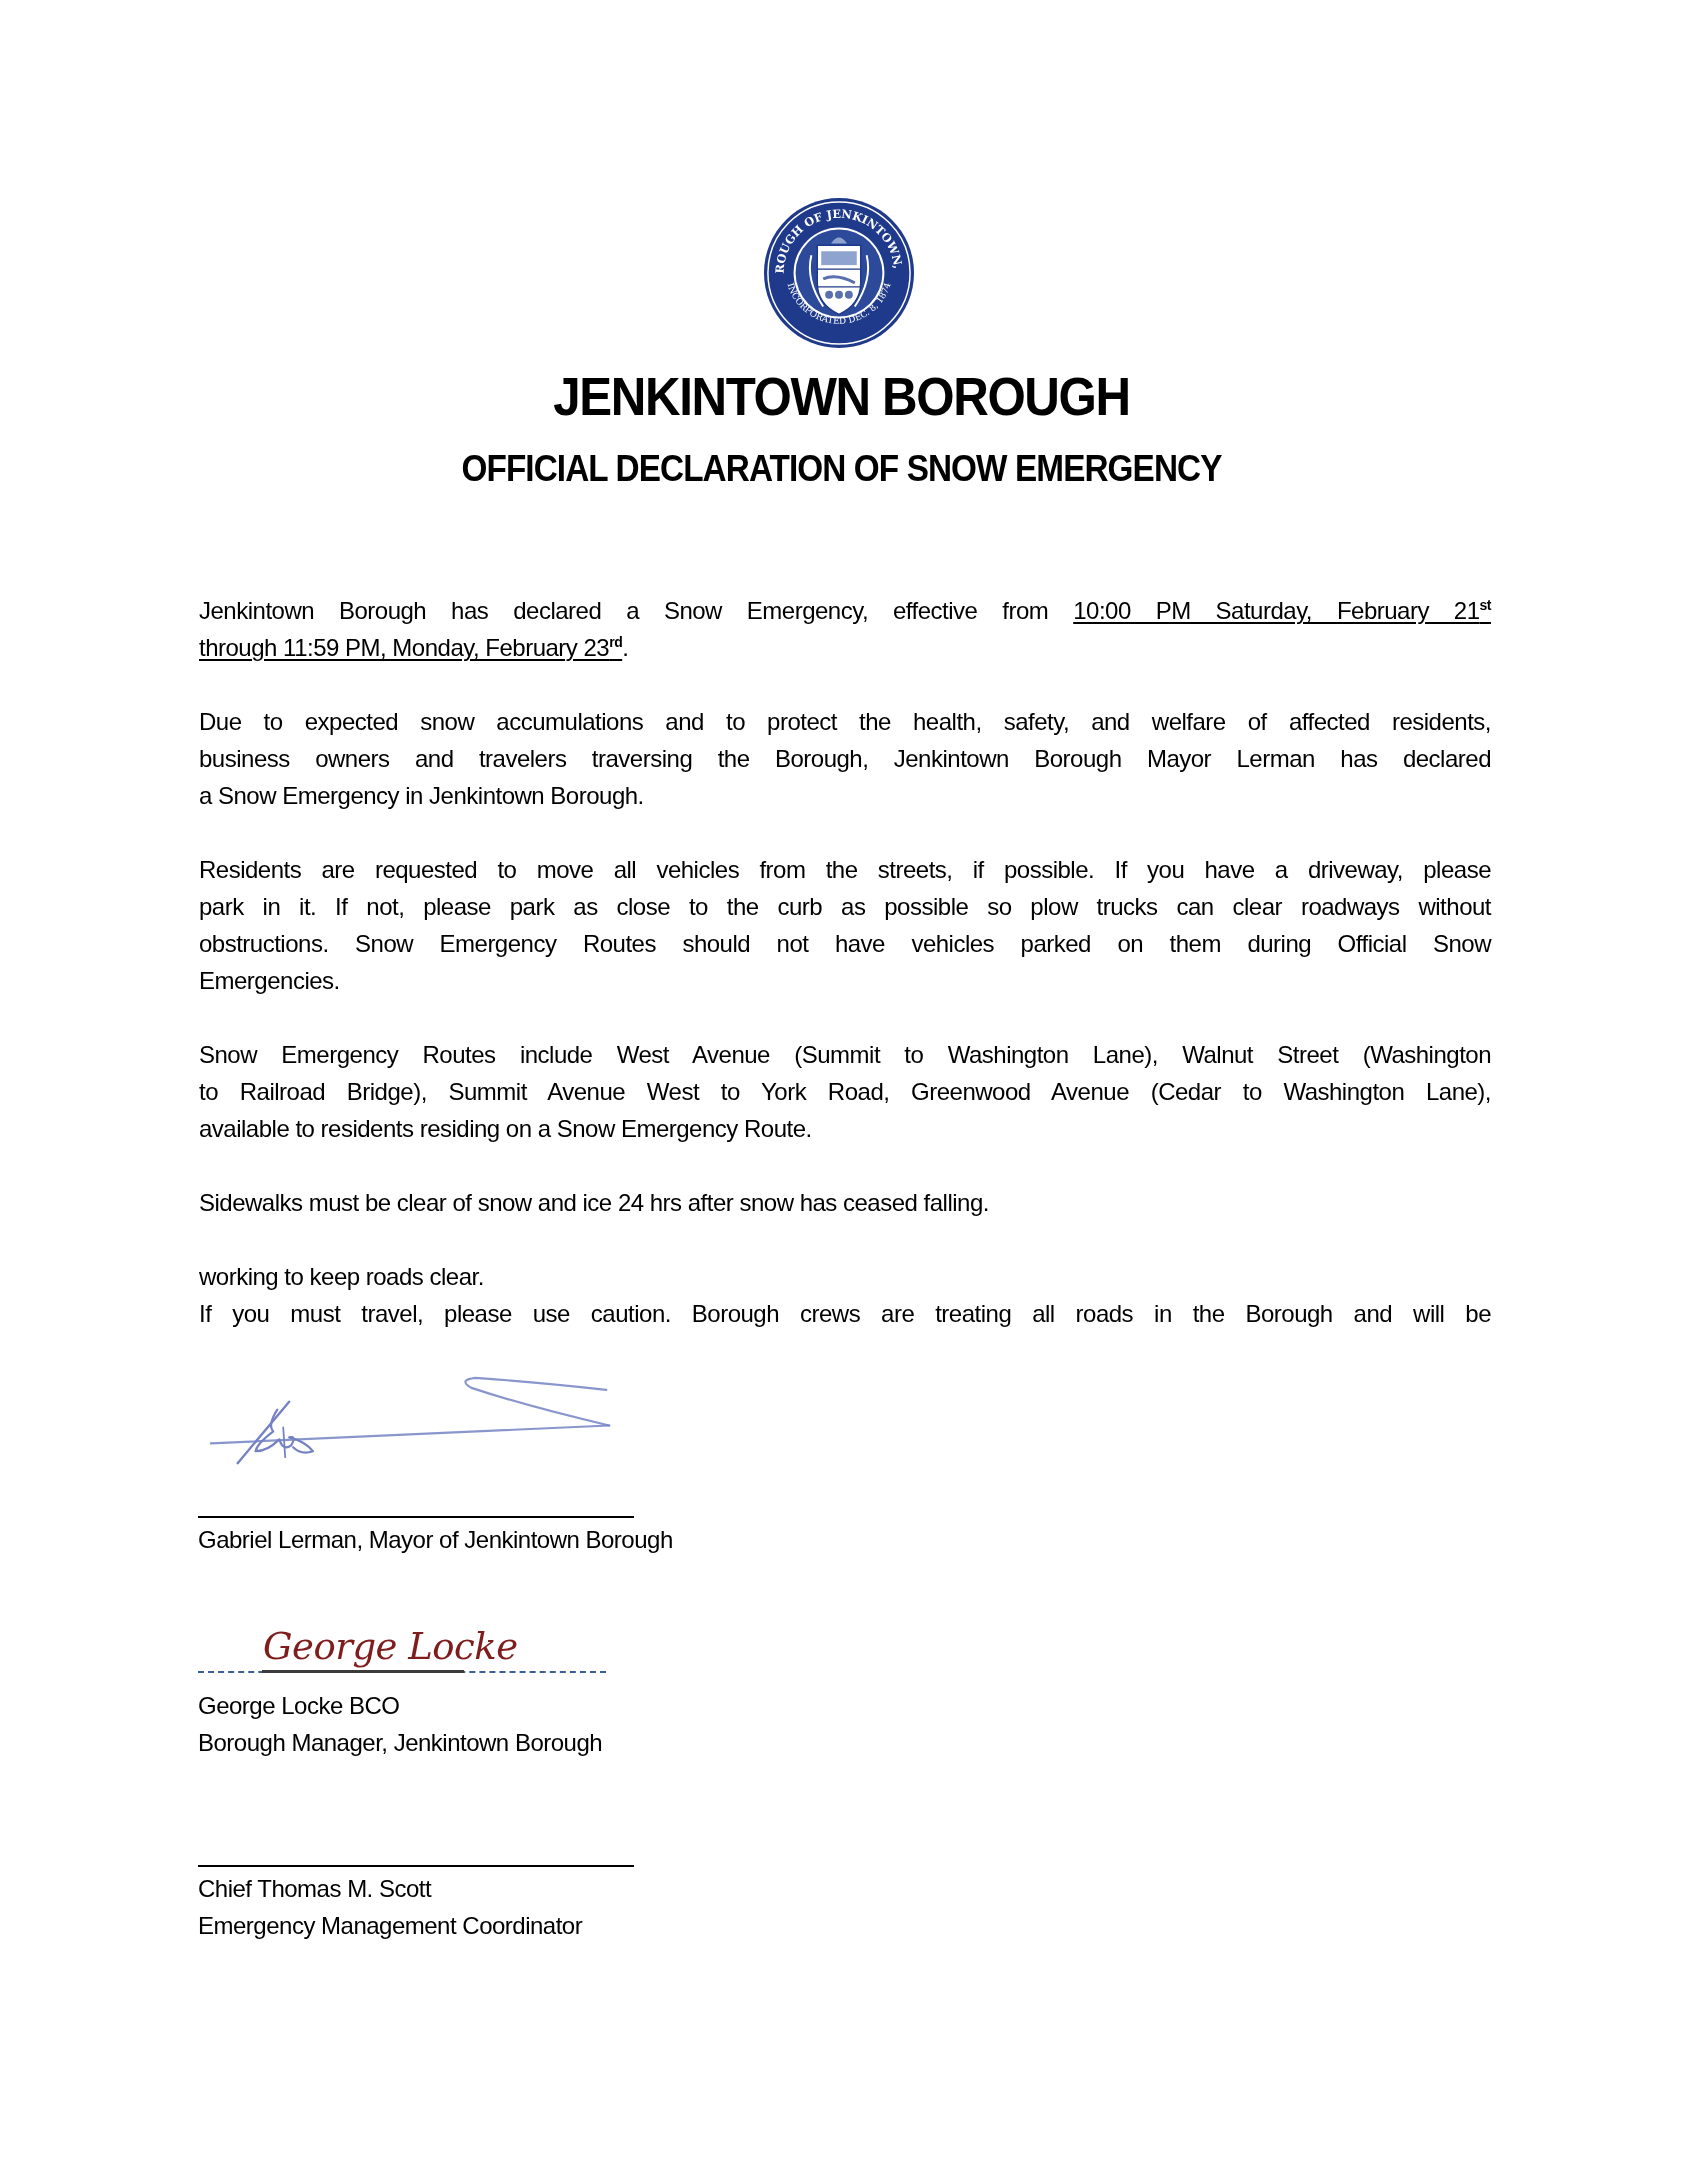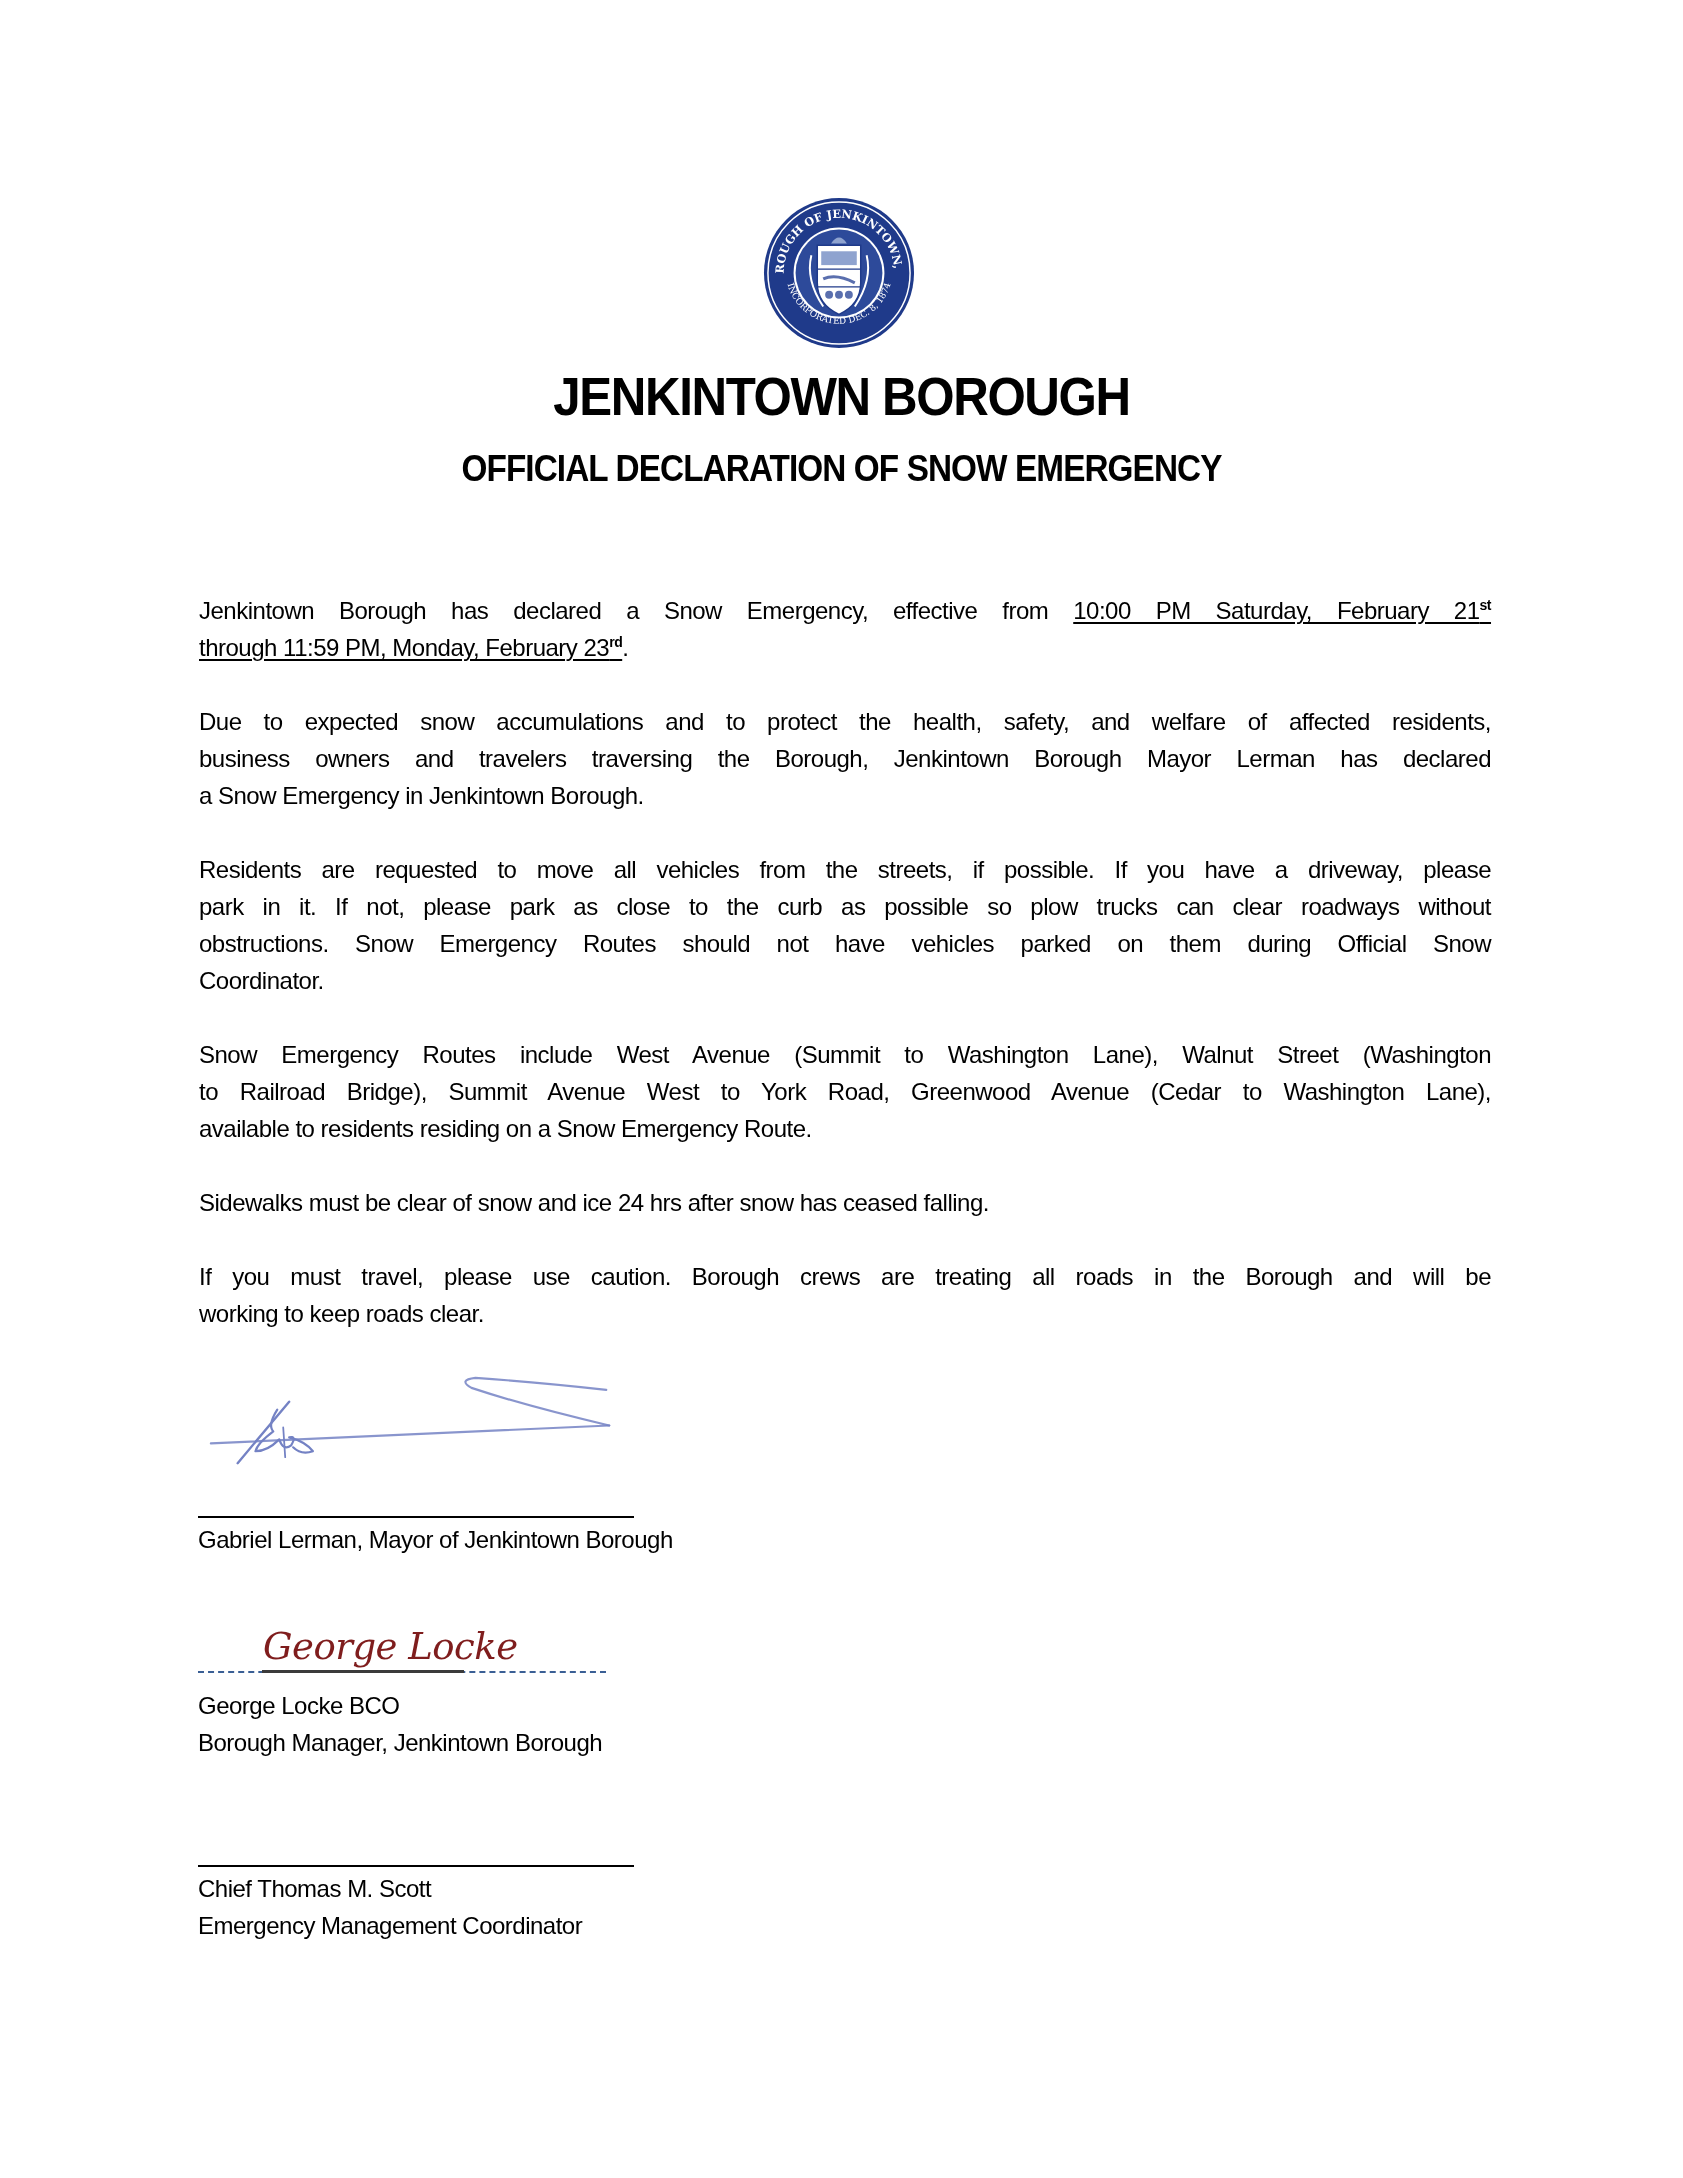--- a/index.html
+++ b/index.html
@@ -76,36 +76,36 @@
   <div>
     <span class="line">Due to expected snow accumulations and to protect the health, safety, and welfare of affected residents,</span>
     <span class="line">business owners and travelers traversing the Borough, Jenkintown Borough Mayor Lerman has declared</span>
     <span class="line last">a Snow Emergency in Jenkintown Borough.</span>
   </div>
   <span class="gap"></span>
   <div>
     <span class="line">Residents are requested to move all vehicles from the streets, if possible. If you have a driveway, please</span>
     <span class="line">park in it. If not, please park as close to the curb as possible so plow trucks can clear roadways without</span>
     <span class="line">obstructions. Snow Emergency Routes should not have vehicles parked on them during Official Snow</span>
-    <span class="line last">Coordinator.</span>
+    <span class="line last">Emergencies.</span>
   </div>
   <span class="gap"></span>
   <div>
     <span class="line">Snow Emergency Routes include West Avenue (Summit to Washington Lane), Walnut Street (Washington</span>
     <span class="line">to Railroad Bridge), Summit Avenue West to York Road, Greenwood Avenue (Cedar to Washington Lane),</span>
     <span class="line last">available to residents residing on a Snow Emergency Route.</span>
   </div>
   <span class="gap"></span>
   <div>
     <span class="line last">Sidewalks must be clear of snow and ice 24 hrs after snow has ceased falling.</span>
   </div>
   <span class="gap"></span>
   <div>
+    <span class="line last">working to keep roads clear.</span>
     <span class="line">If you must travel, please use caution. Borough crews are treating all roads in the Borough and will be</span>
-    <span class="line last">working to keep roads clear.</span>
   </div>
 </div>
 
 <div class="sig-mayor">
   <svg width="436" height="119" viewBox="0 0 440 120" fill="none" stroke="#7482c4" stroke-linecap="round" stroke-linejoin="round">
     <path d="M 13 78 L 415 60" stroke-width="2.2" opacity="0.85"></path>
     <path d="M 415 60 Q 330 40 276 22 Q 262 14 280 12 Q 340 16 412 24" stroke-width="2.2" opacity="0.85"></path>
     <path d="M 40 98 L 92 36" stroke-width="2.4"></path>
     <path d="M 80 44 Q 70 60 76 66 Q 60 78 58 86 Q 70 86 82 74 Q 86 86 94 80 Q 100 70 92 72 Q 108 76 116 86 Q 104 90 96 82" stroke-width="2.2"></path>
     <path d="M 86 62 L 88 92" stroke-width="1.8"></path>

